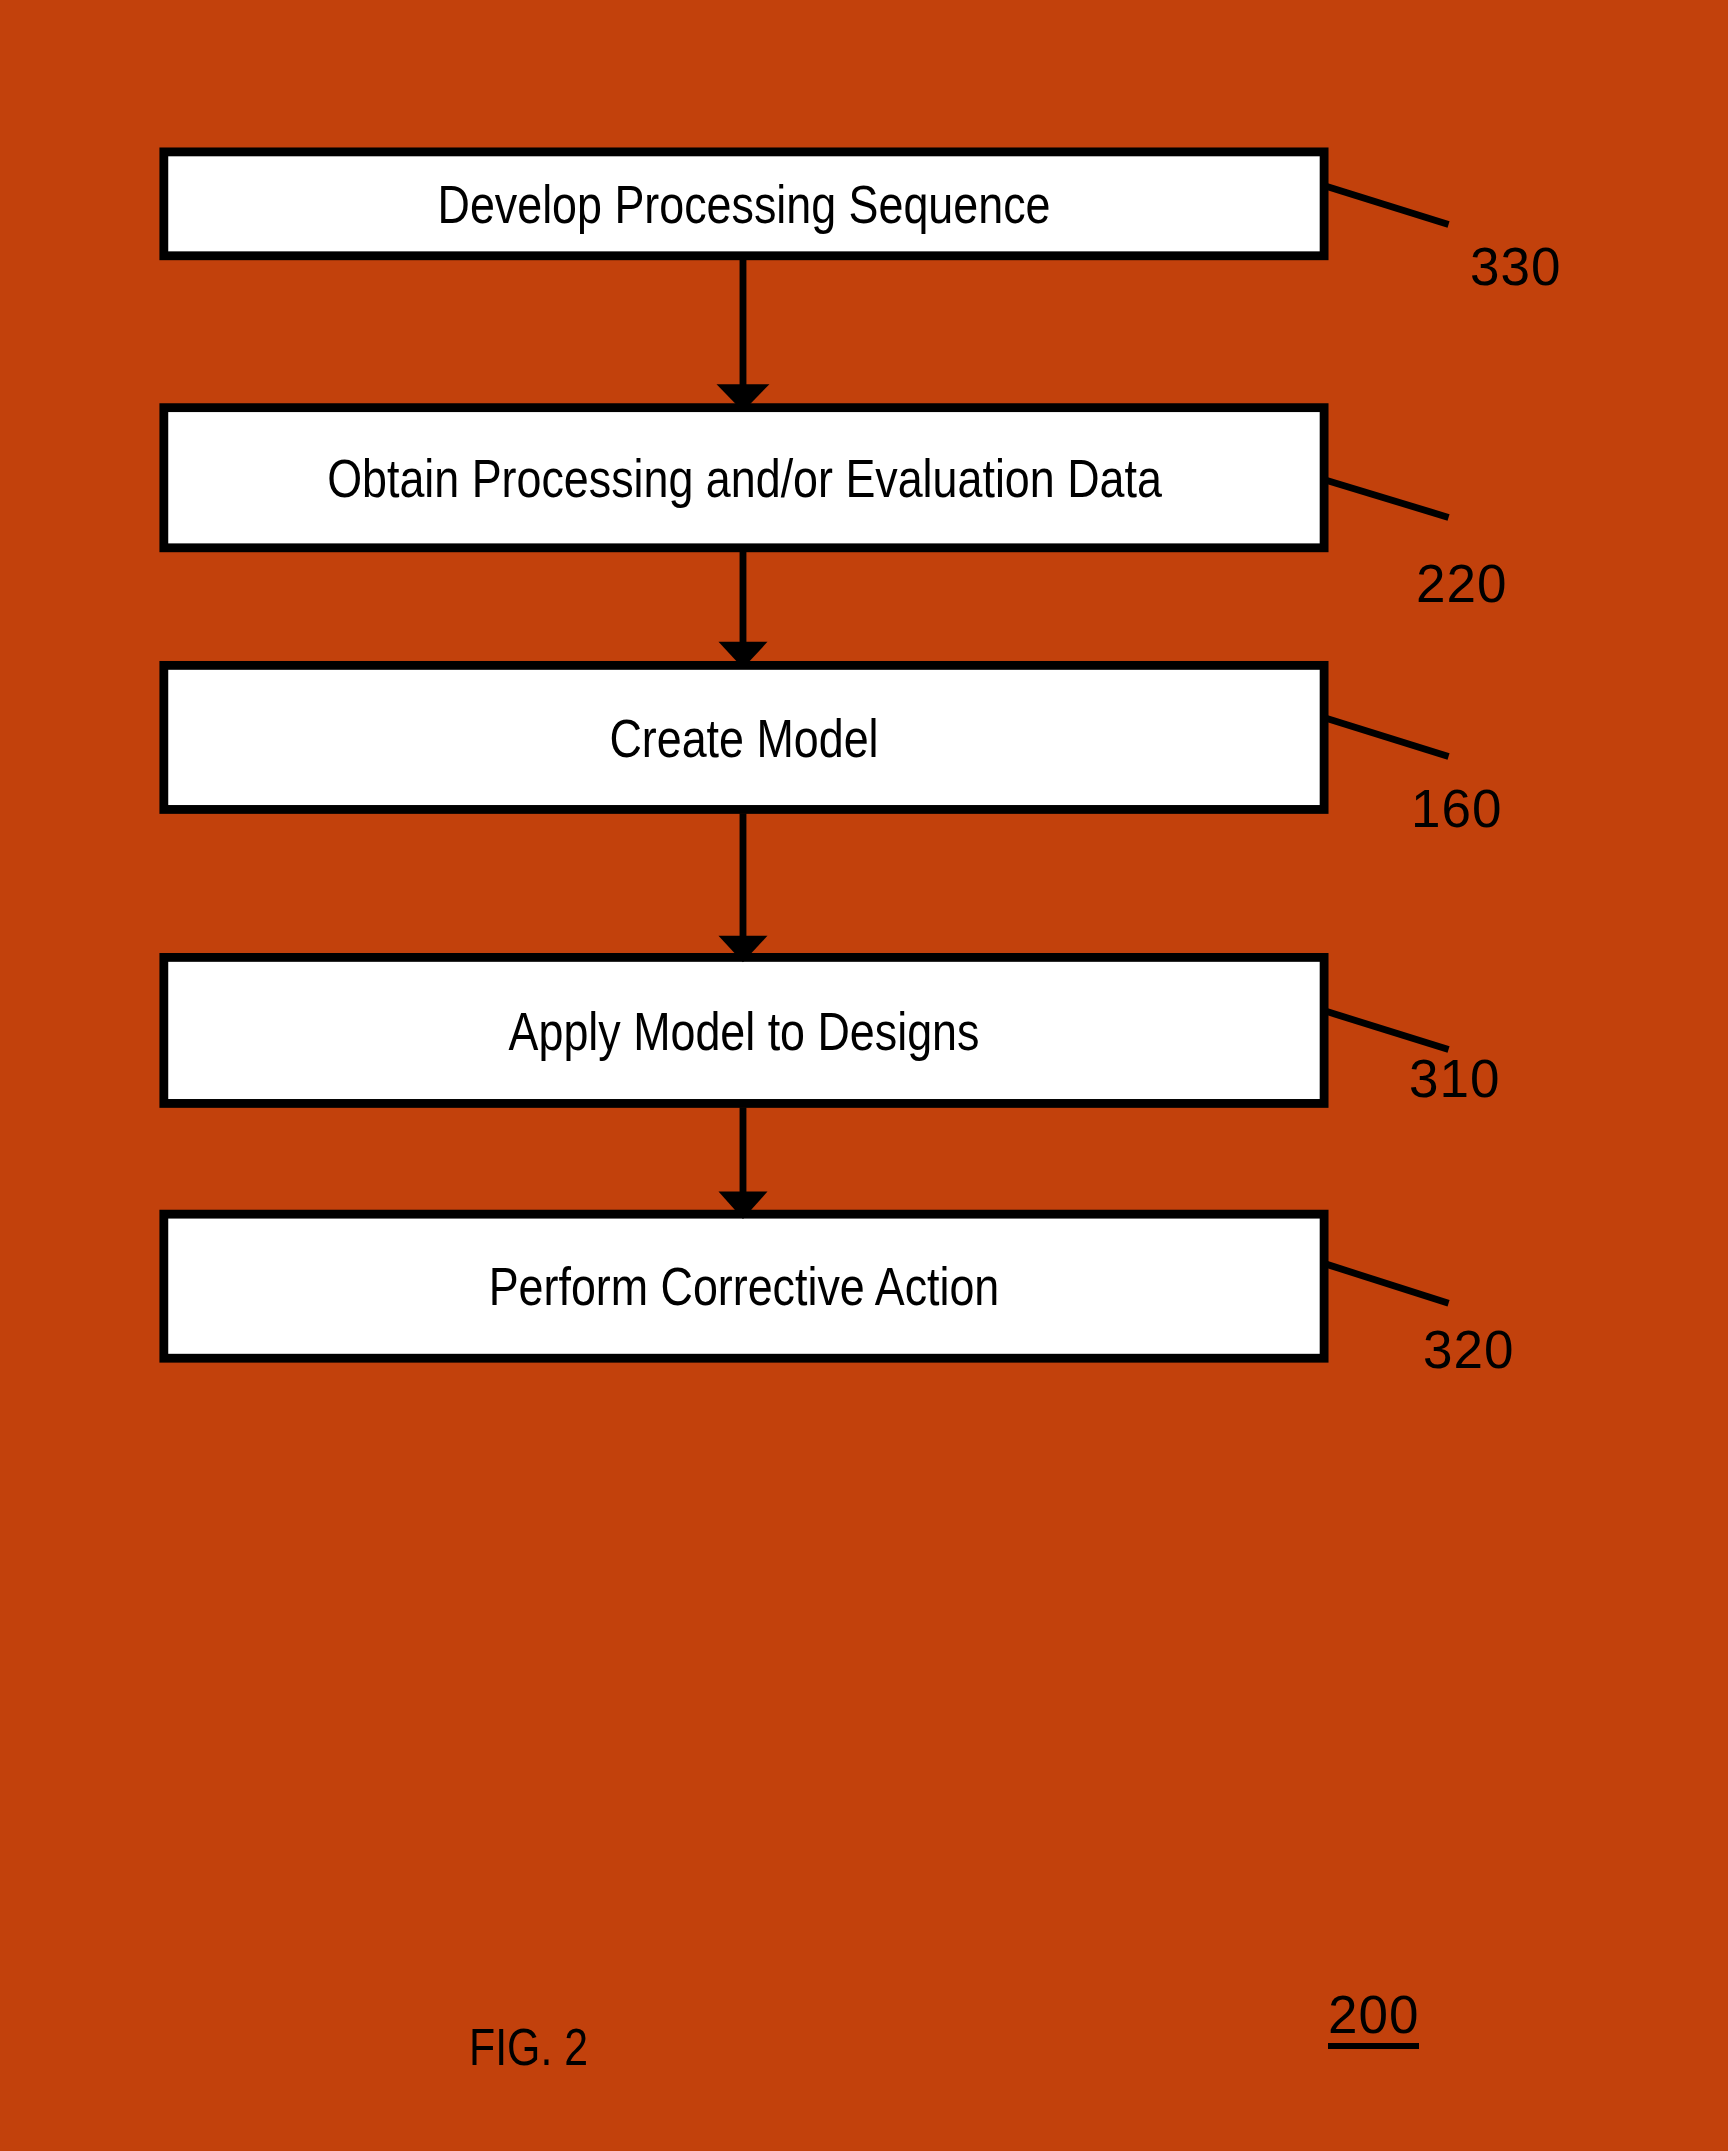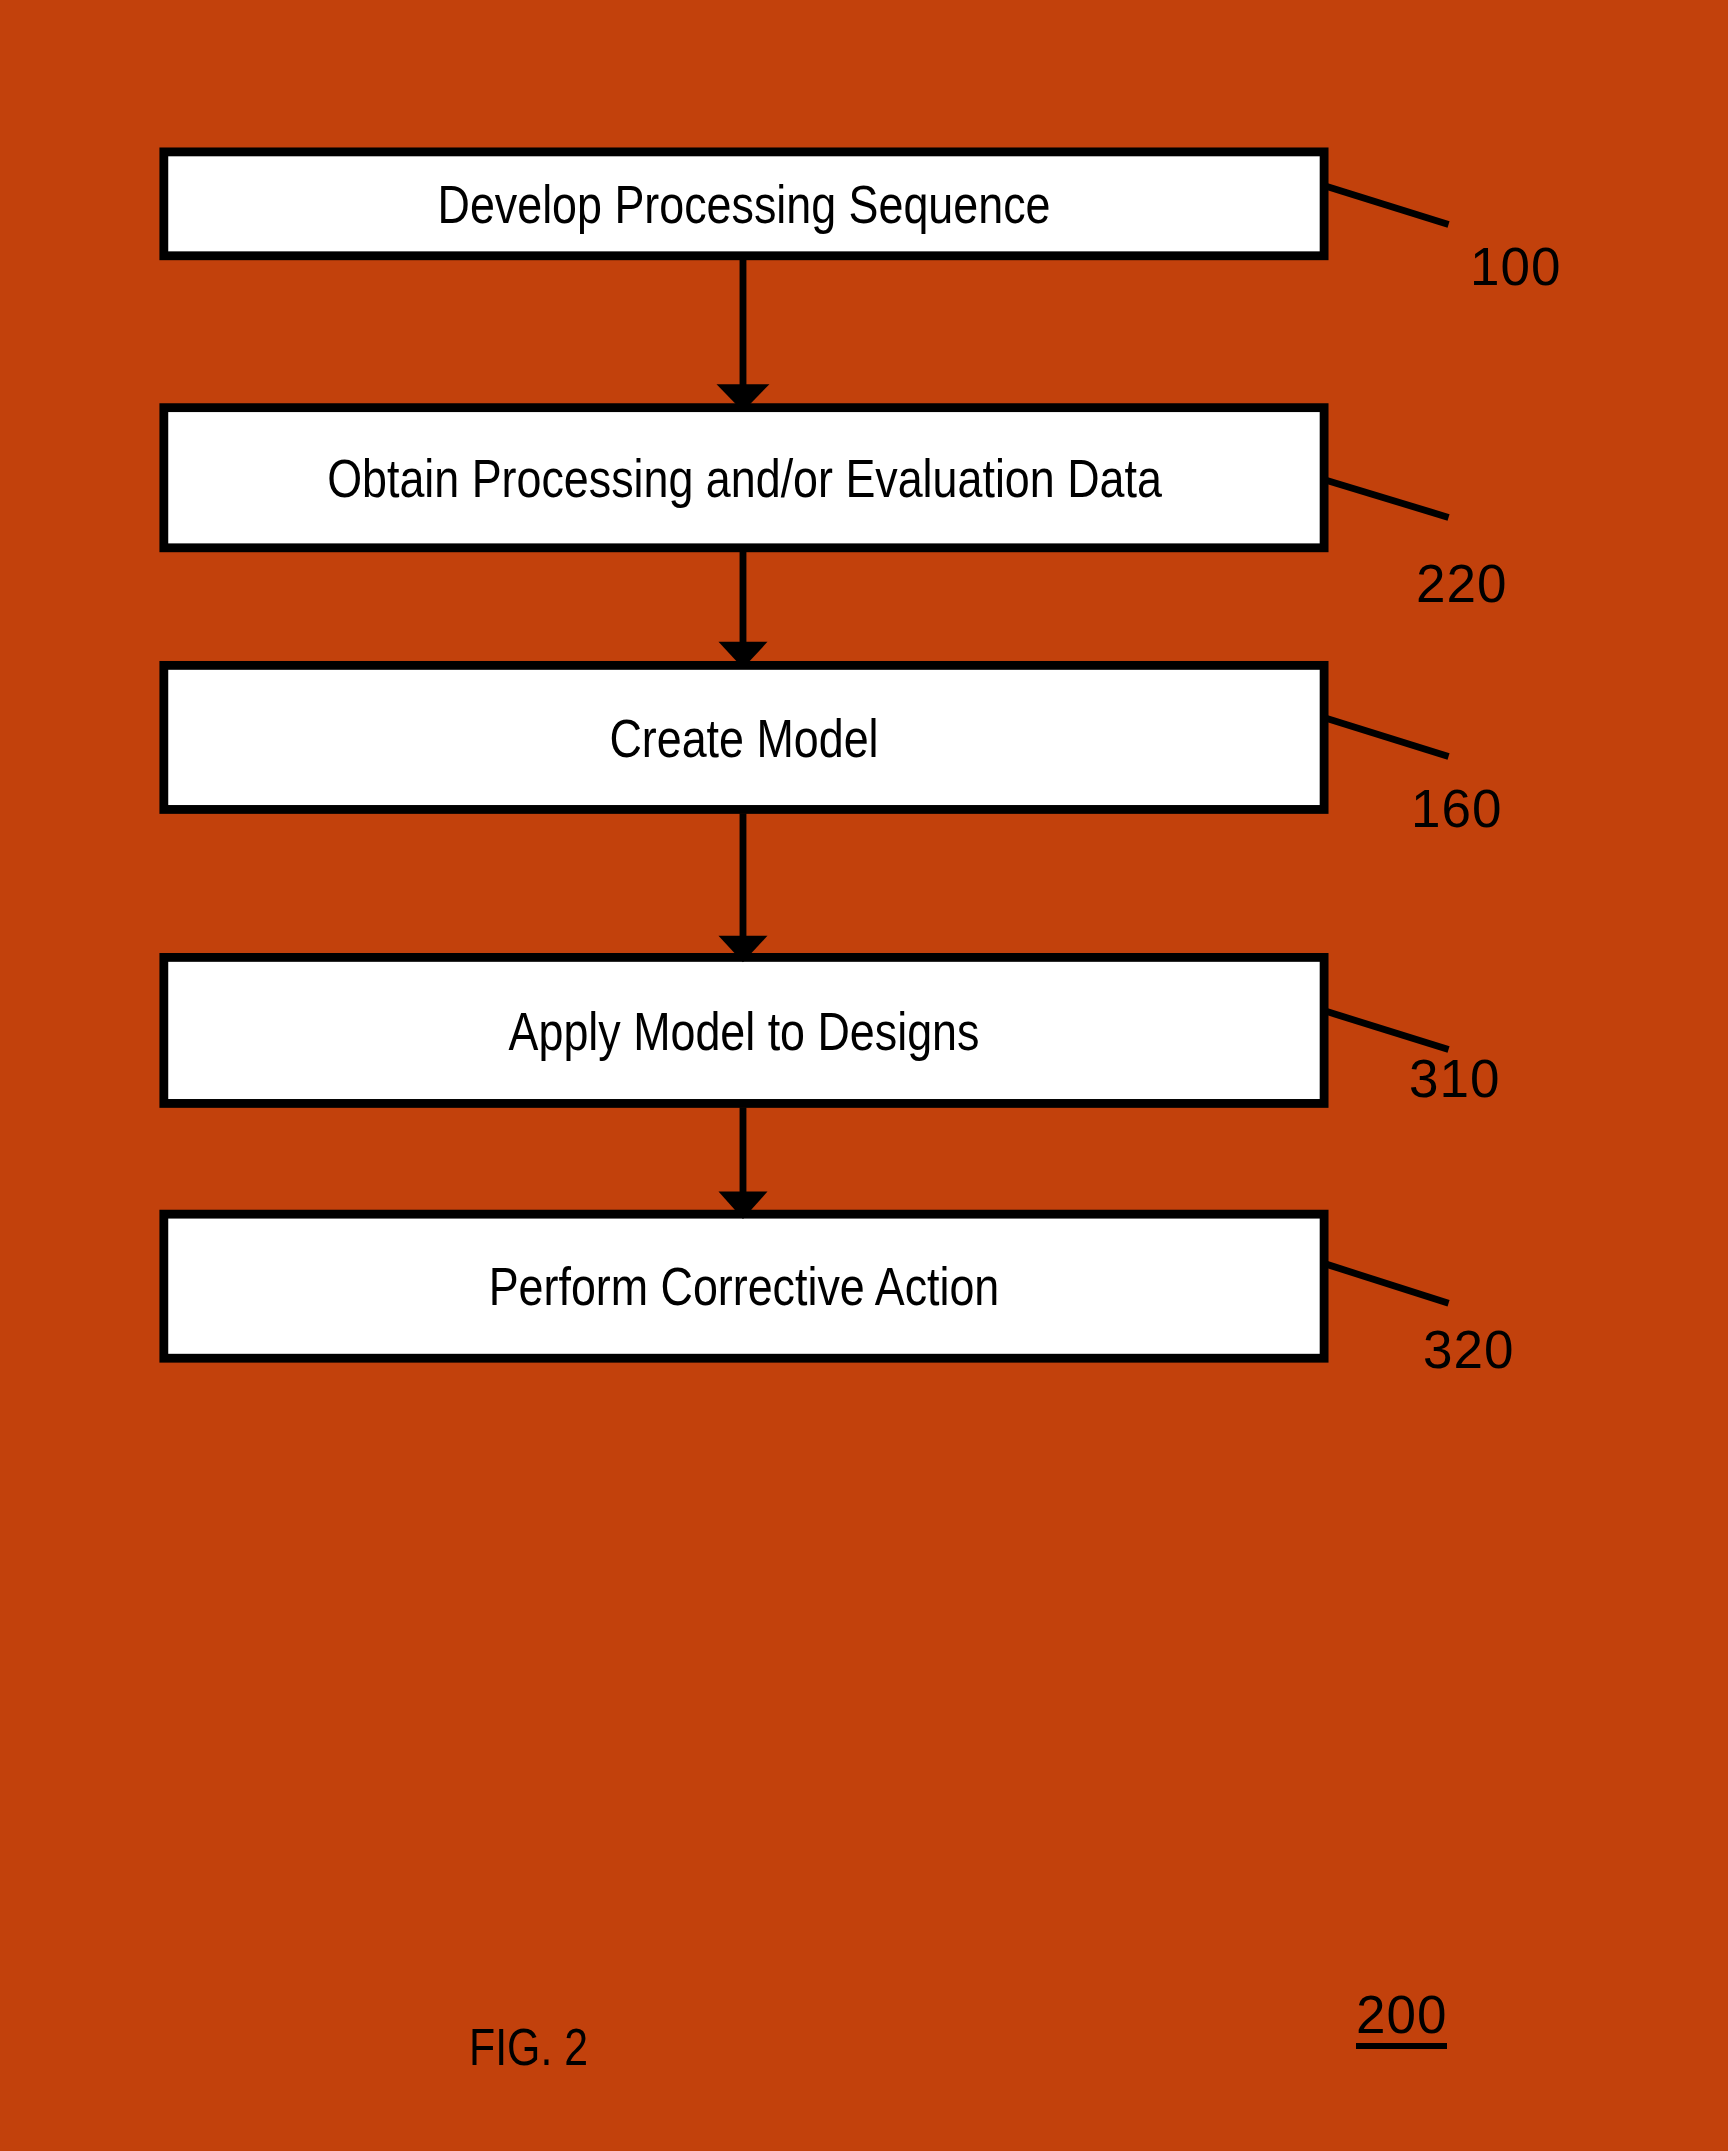--- a/index.html
+++ b/index.html
@@ -60,21 +60,20 @@
   .fig-id {
     position: absolute;
     color: #000000;
     font-family: "Liberation Sans", sans-serif;
     font-size: 53px;
     line-height: 53px;
     letter-spacing: 1px;
     white-space: nowrap;
     border-bottom: 6.9px solid #000000;
     padding-bottom: 2px;
-    margin-left: 28px;
   }
 </style>
 </head>
 <body>
 
 <div id="page">
 
   <svg id="figure-svg" viewBox="0 0 1764 2195" xmlns="http://www.w3.org/2000/svg">
 
     <rect x="167" y="155" width="1184" height="106" fill="#ffffff" stroke="#000000" stroke-width="9"></rect>
@@ -121,21 +120,21 @@
   <div class="flow-box-label" style="left:164px; top:152px; width:1160px; height:104px;">Develop Processing Sequence</div>
 
   <div class="flow-box-label" style="left:221px; top:408px; width:1047px; height:140px;">Obtain Processing and/or Evaluation Data</div>
 
   <div class="flow-box-label" style="left:164px; top:666px; width:1160px; height:144px;">Create Model</div>
 
   <div class="flow-box-label" style="left:164px; top:958px; width:1160px; height:146px;">Apply Model to Designs</div>
 
   <div class="flow-box-label" style="left:164px; top:1214px; width:1160px; height:144px;">Perform Corrective Action</div>
 
-  <div class="ref-number" style="left:1470px; top:240px;">100</div>
+  <div class="ref-number" style="left:1470px; top:240px;">330</div>
 
   <div class="ref-number" style="left:1416px; top:539px;margin-top:18px;">220</div>
 
   <div class="ref-number" style="left:1411px; top:782px;">160</div>
 
   <div class="ref-number" style="left:1409px; top:1052px;">310</div>
 
   <div class="ref-number" style="left:1423px; top:1323px;">320</div>
 
   <div class="fig-caption" style="left:469px; top:2022px;">FIG. 2</div>

